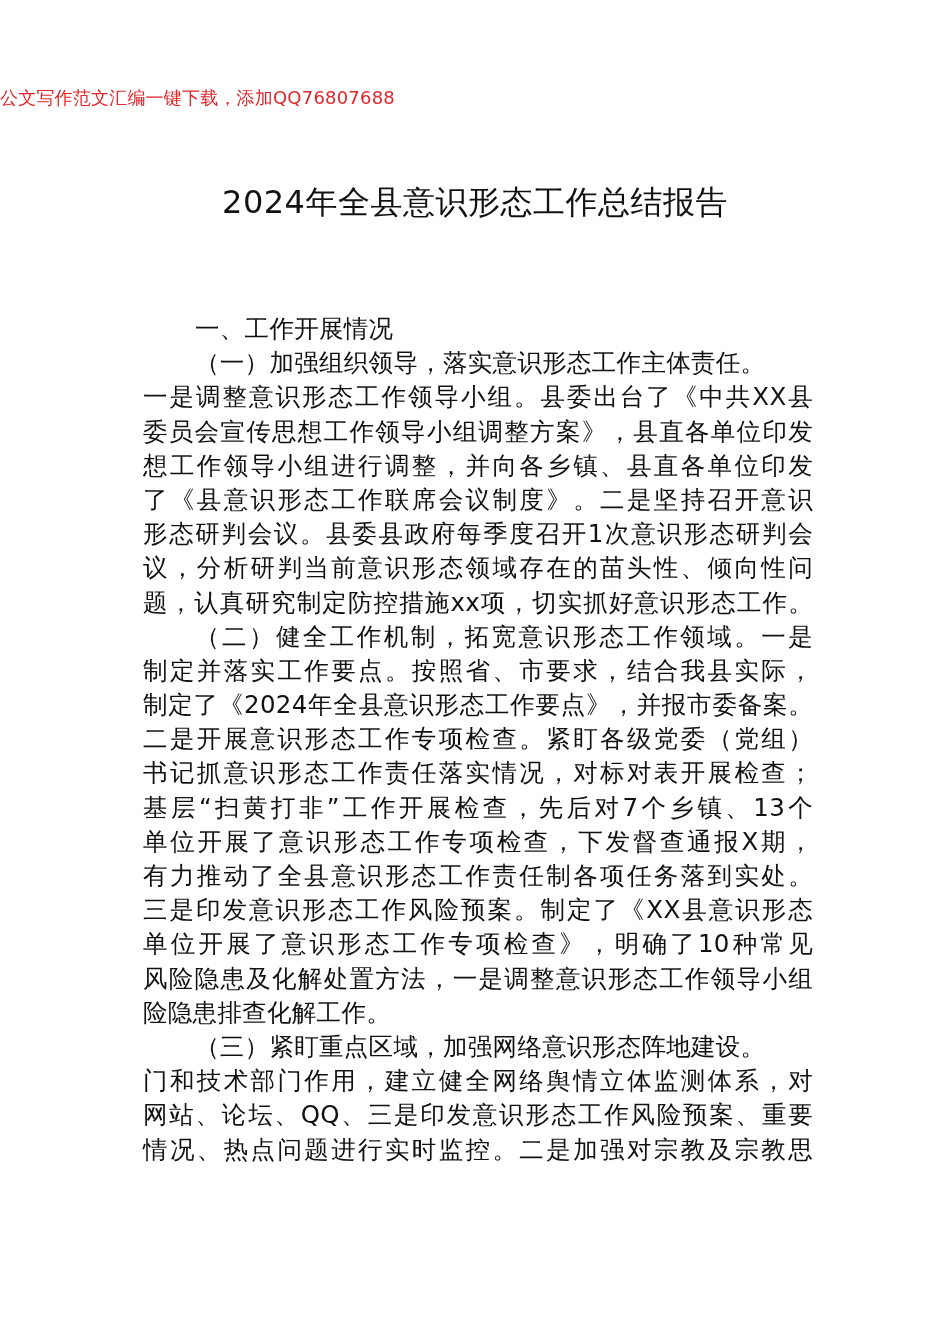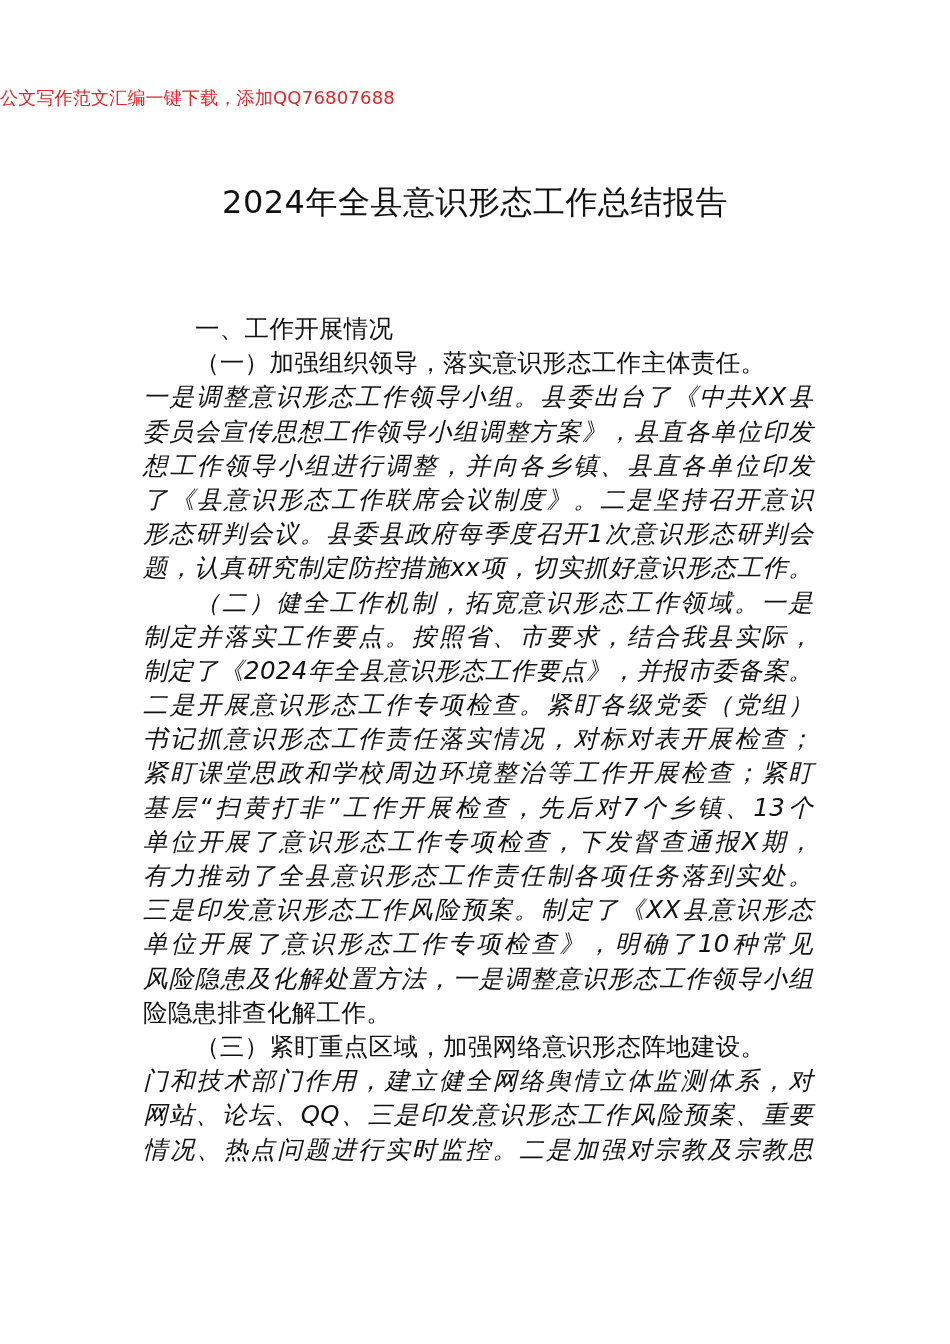--- a/index.html
+++ b/index.html
@@ -6,44 +6,44 @@
   body { width: 950px; height: 1344px; position: relative; overflow: hidden;
          font-family: "DejaVu Sans", "Liberation Sans", sans-serif; color: #111; }
   .watermark { position: absolute; top: 84px; left: 0; width: 950px; text-align: left;
                font-size: 18px; color: #e0262b; letter-spacing: 0.2px; line-height: 28px; }
   .title { position: absolute; top: 178px; left: 0; width: 950px; text-align: center;
            font-size: 32px; line-height: 48px; color: #111; letter-spacing: 0.5px; }
   .body { position: absolute; top: 280px; left: 143px; width: 670px; margin-top: 32px; }
   .line { font-size: 24.5px; line-height: 34.2px; height: 34.2px; white-space: nowrap;
           letter-spacing: 0.3px; overflow: visible; }
   .indent { padding-left: 52px; }
-  .justify { text-align: justify; text-align-last: justify; font-style: italic; }
+  .justify { text-align: justify; text-align-last: justify; }
 </style>
 </head>
 <body>
 
 <div class="watermark">公文写作范文汇编一键下载，添加QQ76807688</div>
 
 <div class="title">2024年全县意识形态工作总结报告</div>
 
 <div class="body">
   <div class="line indent">一、工作开展情况</div>
   <div class="line indent">（一）加强组织领导，落实意识形态工作主体责任。</div>
   <div class="line justify">一是调整意识形态工作领导小组。县委出台了《中共XX县</div>
   <div class="line justify">委员会宣传思想工作领导小组调整方案》，县直各单位印发</div>
   <div class="line justify">想工作领导小组进行调整，并向各乡镇、县直各单位印发</div>
   <div class="line justify">了《县意识形态工作联席会议制度》。二是坚持召开意识</div>
   <div class="line justify">形态研判会议。县委县政府每季度召开1次意识形态研判会</div>
+  <div class="line justify">议，分析研判当前意识形态领域存在的苗头性、倾向性问</div>
   <div class="line justify">题，认真研究制定防控措施xx项，切实抓好意识形态工作。</div>
   <div class="line indent justify">（二）健全工作机制，拓宽意识形态工作领域。一是</div>
   <div class="line justify">制定并落实工作要点。按照省、市要求，结合我县实际，</div>
   <div class="line justify">制定了《2024年全县意识形态工作要点》，并报市委备案。</div>
   <div class="line justify">二是开展意识形态工作专项检查。紧盯各级党委（党组）</div>
   <div class="line justify">书记抓意识形态工作责任落实情况，对标对表开展检查；</div>
-  <div class="line justify">紧盯课堂思政和学校周边环境整治等工作开展检查；紧盯</div>
   <div class="line justify">基层“扫黄打非”工作开展检查，先后对7个乡镇、13个</div>
   <div class="line justify">单位开展了意识形态工作专项检查，下发督查通报X期，</div>
   <div class="line justify">有力推动了全县意识形态工作责任制各项任务落到实处。</div>
   <div class="line justify">三是印发意识形态工作风险预案。制定了《XX县意识形态</div>
   <div class="line justify">单位开展了意识形态工作专项检查》，明确了10种常见</div>
   <div class="line justify">风险隐患及化解处置方法，一是调整意识形态工作领导小组</div>
   <div class="line">险隐患排查化解工作。</div>
   <div class="line indent">（三）紧盯重点区域，加强网络意识形态阵地建设。</div>
   <div class="line justify">门和技术部门作用，建立健全网络舆情立体监测体系，对</div>
   <div class="line justify">网站、论坛、QQ、三是印发意识形态工作风险预案、重要</div>

